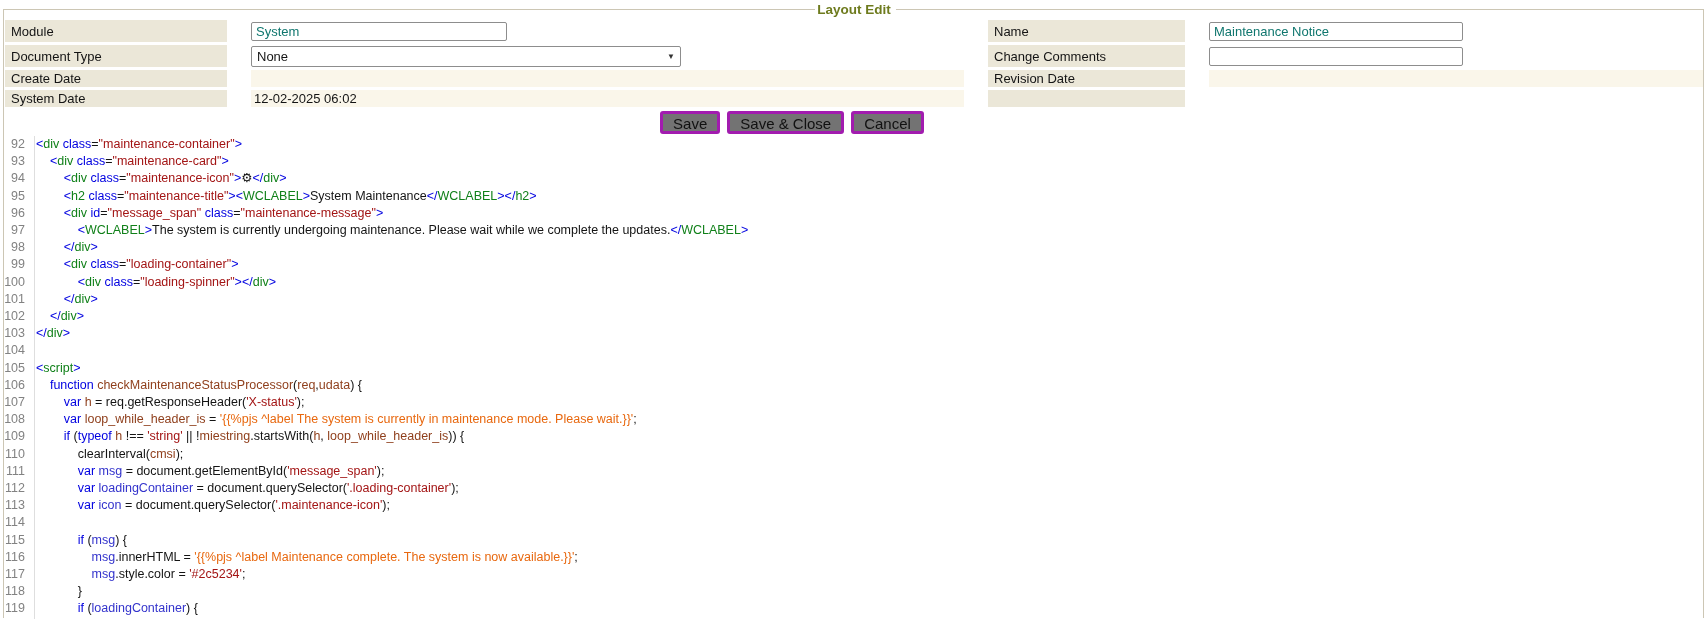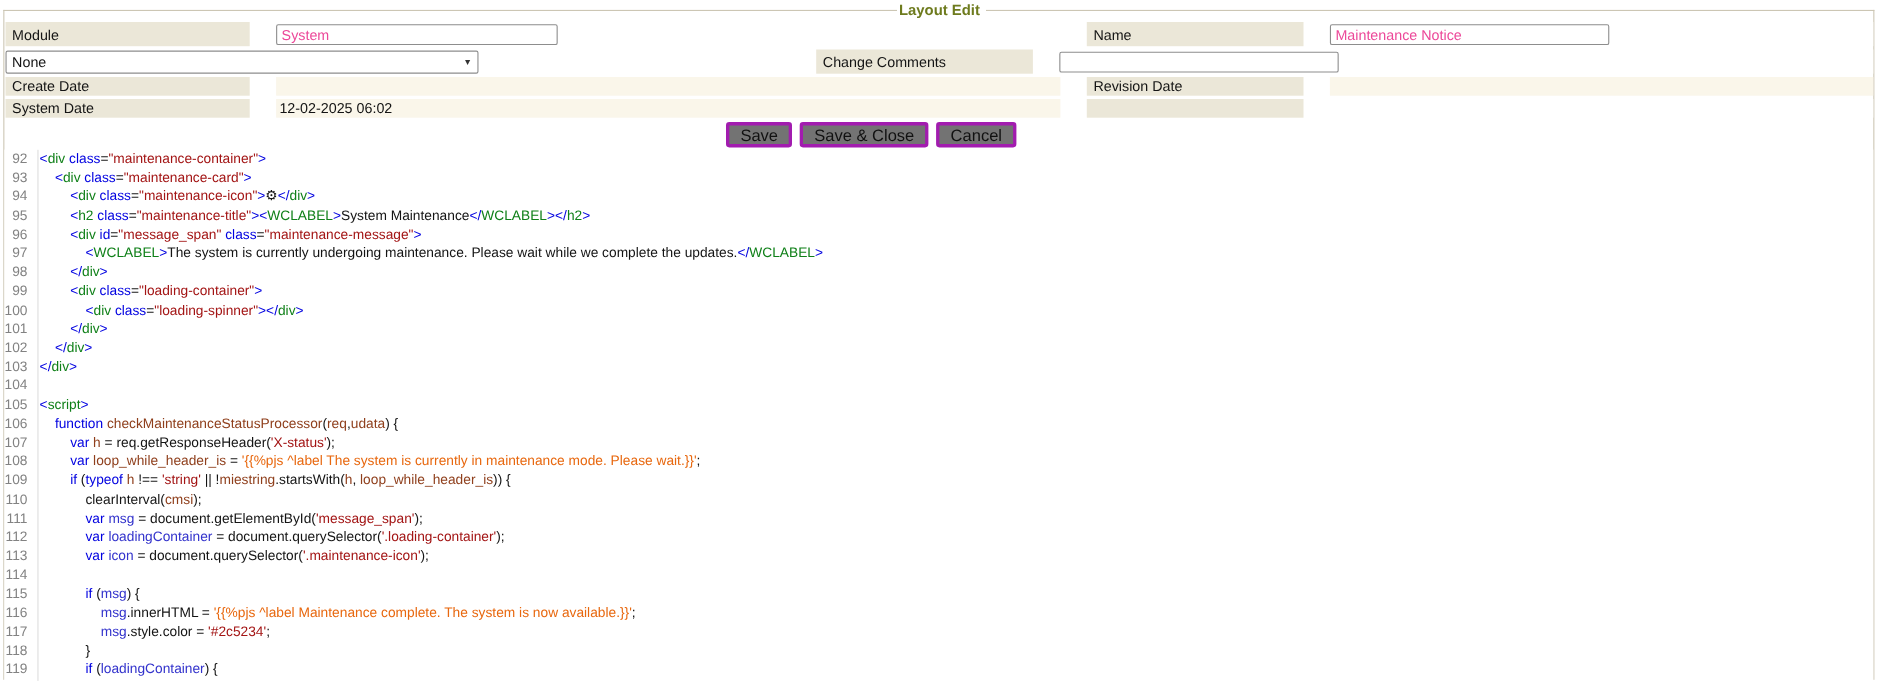--- a/index.html
+++ b/index.html
@@ -30,21 +30,21 @@
   .c1 { width:222px; }
   .c2 { width:713px; }
   .c3 { width:197px; }
   .c4 { flex:1; }
   .h22 { height:22px; }
   .h17 { height:17px; }
 
   input.txt {
     height:19px; border:1px solid #8d8d8d; border-radius:2px;
     font-family:"Liberation Sans",sans-serif; font-size:13px;
-    padding:1px 4px; margin:0; background:#fff; color:#ec4899;
+    padding:1px 4px; margin:0; background:#fff; color:#0f766e;
   }
   .w-module { width:256px; }
   .w-name  { width:254px; }
 
   .fakesel {
     width:430px; height:21px; border:1px solid #8d8d8d; border-radius:2px;
     background:#fff; display:flex; align-items:center; justify-content:space-between;
     padding:0 4px 0 5px; font-size:13px; cursor:default;
   }
   .fakesel .arrow { font-size:8px; color:#333; padding-right:1px; }
@@ -95,20 +95,21 @@
         <div class="cell val-white c2">
           <input class="txt w-module" type="text" value="System" style="">
         </div>
         <div class="cell lab c3">Name</div>
         <div class="cell val-white c4">
           <input class="txt w-name" type="text" value="Maintenance Notice" style="">
         </div>
       </div>
 
       <div class="frow h22">
+        <div class="cell lab c1">Document Type</div>
         <div class="cell val-white c2">
           <div class="fakesel">
             <span>None</span>
             <span class="arrow">▼</span>
           </div>
         </div>
         <div class="cell lab c3">Change Comments</div>
         <div class="cell val-white c4">
           <input class="txt w-name" type="text" value="" style="">
         </div>

